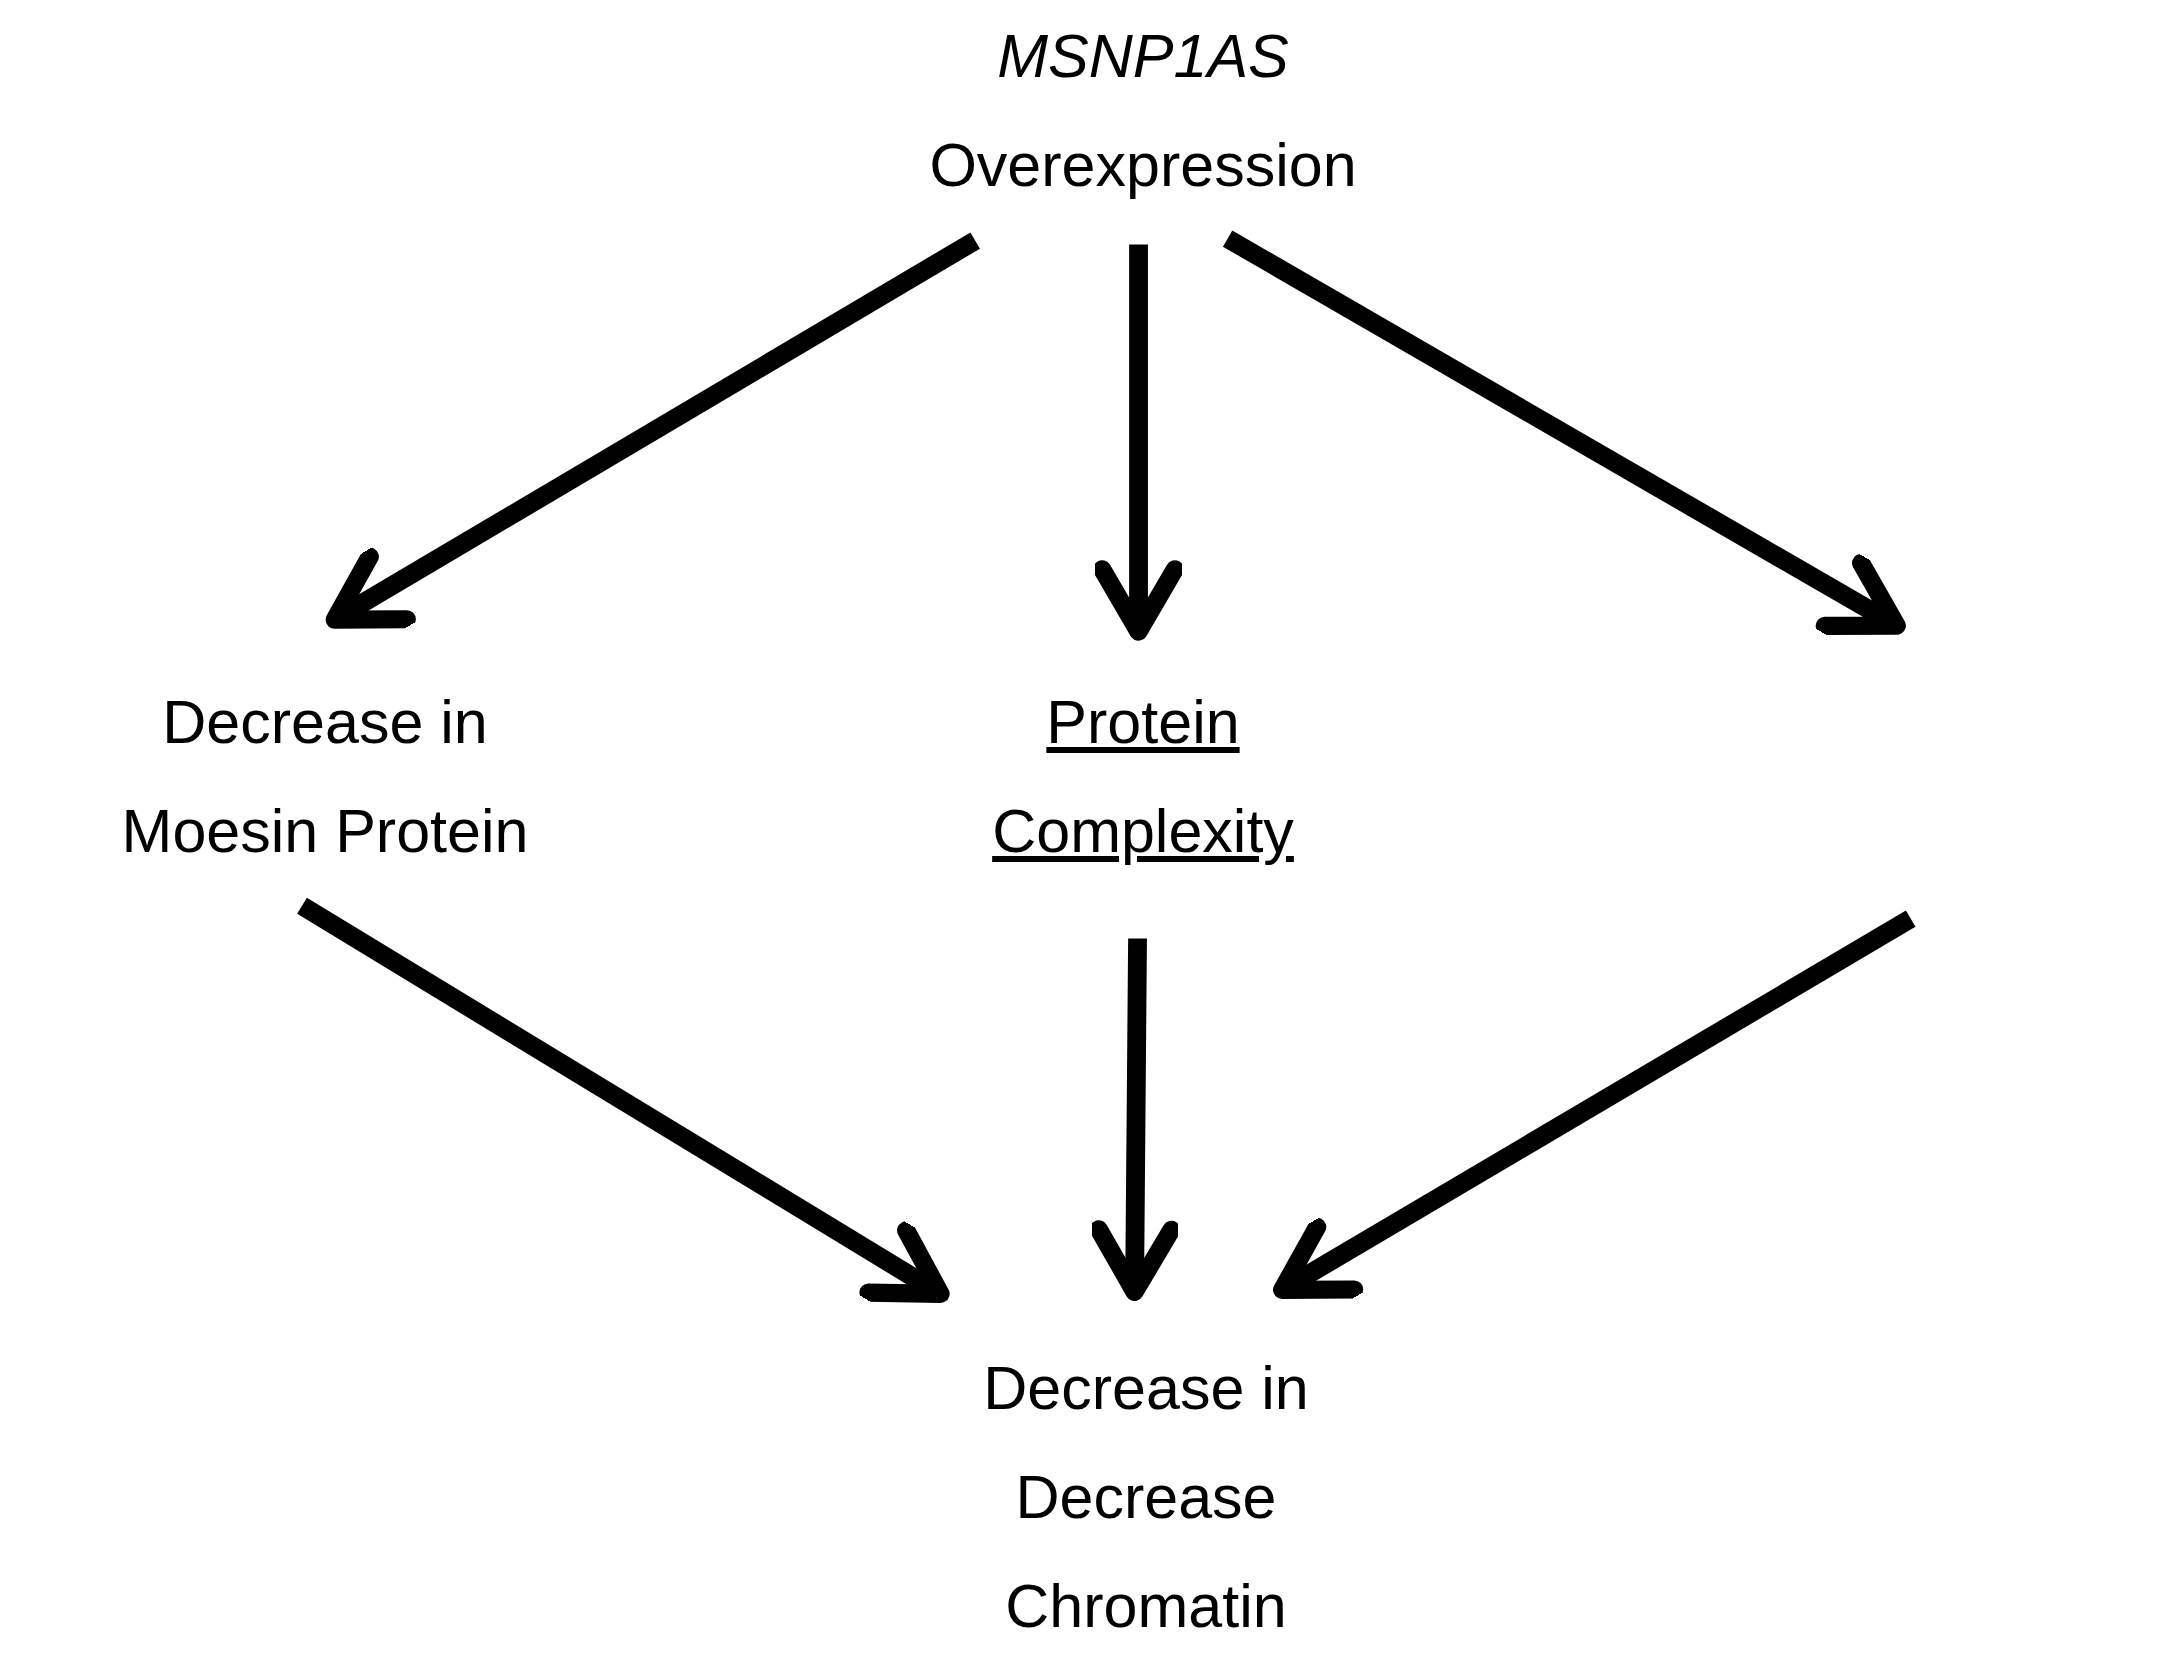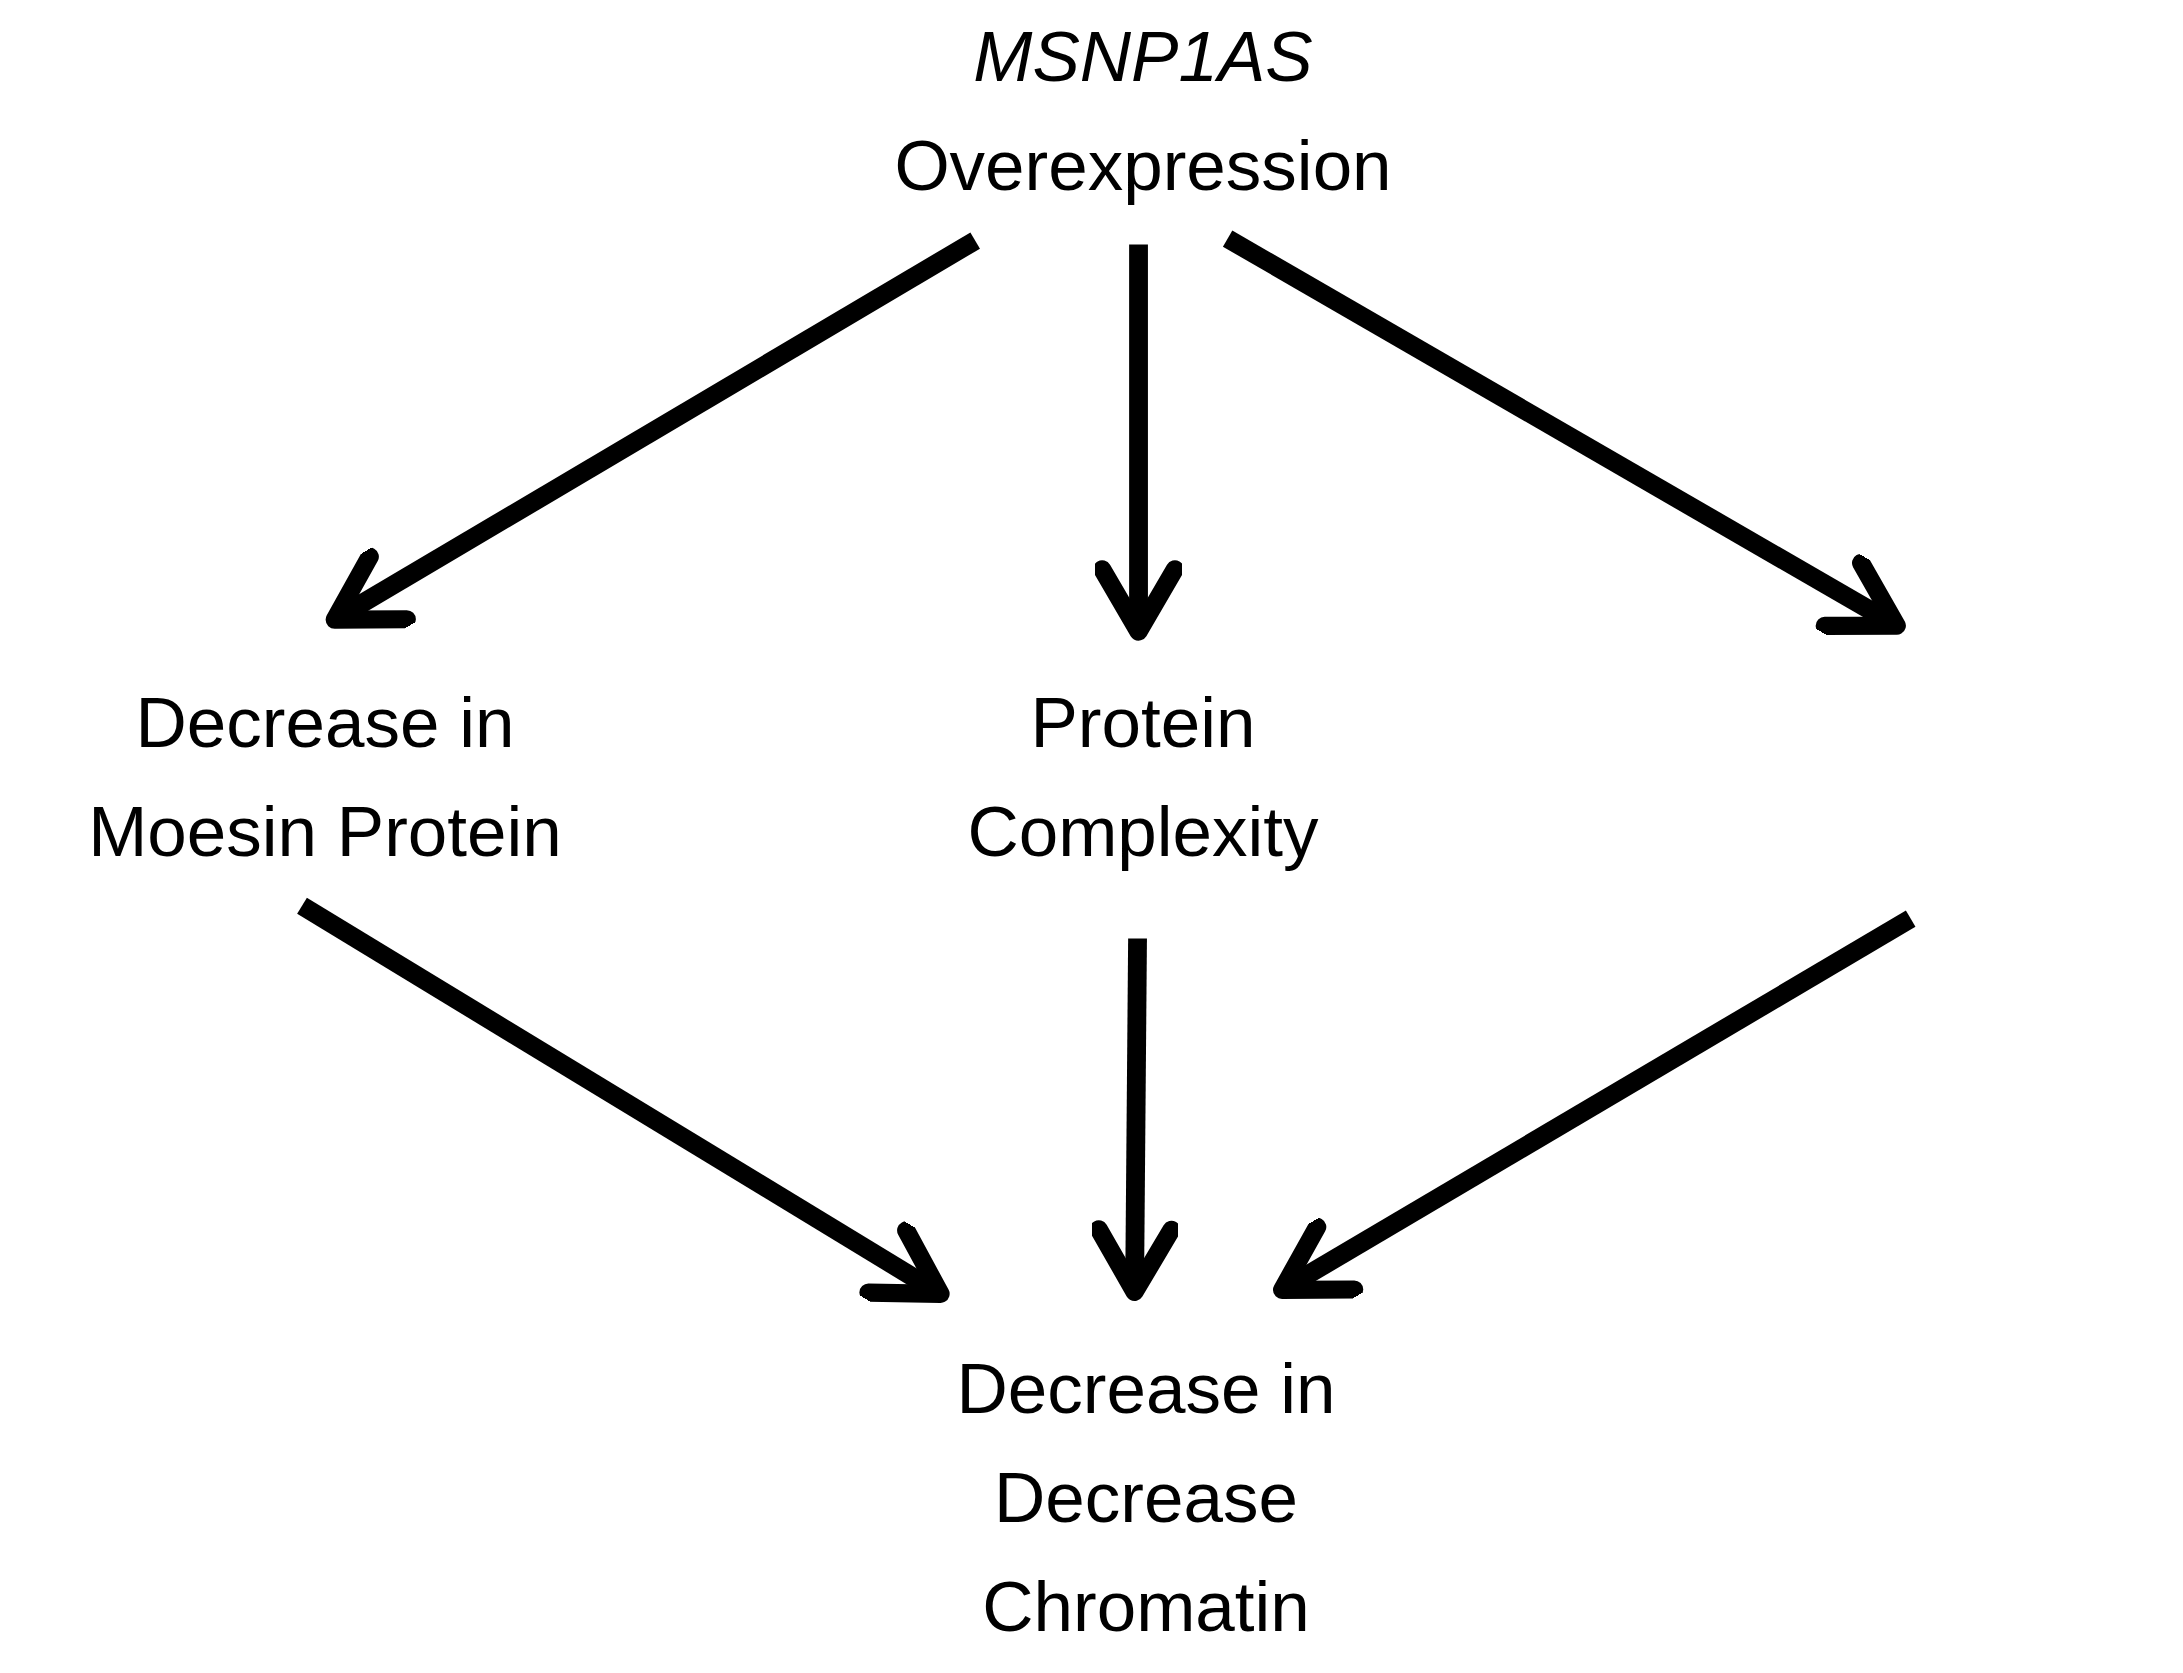--- a/index.html
+++ b/index.html
@@ -20,21 +20,21 @@
     position: absolute;
     left: 0;
     top: 0;
     width: 2184px;
     height: 1673px;
   }
   .node {
     position: absolute;
     transform: translateX(-50%);
     text-align: center;
-    font-size: 71px;
+    font-size: 61px;
     line-height: 109px;
     white-space: nowrap;
     color: #000000;
   }
   .node .gene {
     font-style: italic;
   }
 </style>
 </head>
 <body>
@@ -58,21 +58,21 @@
   <div class="node" style="left:1143px; top:2px;">
     <div class="gene">MSNP1AS</div>
     <div>Overexpression</div>
   </div>
 
   <div class="node" style="left:325px; top:668px;">
     <div>Decrease in</div>
     <div>Moesin Protein</div>
   </div>
 
-  <div class="node" style="left:1143px; top:668px;">
+  <div class="node" style="left:1143px; top:668px;text-decoration:underline;">
     <div>Protein</div>
     <div>Complexity</div>
   </div>
 
   <div class="node" style="left:1911px; top:668px;">
   </div>
 
   <div class="node" style="left:1146px; top:1334px;">
     <div>Decrease in</div>
     <div>Decrease</div>

